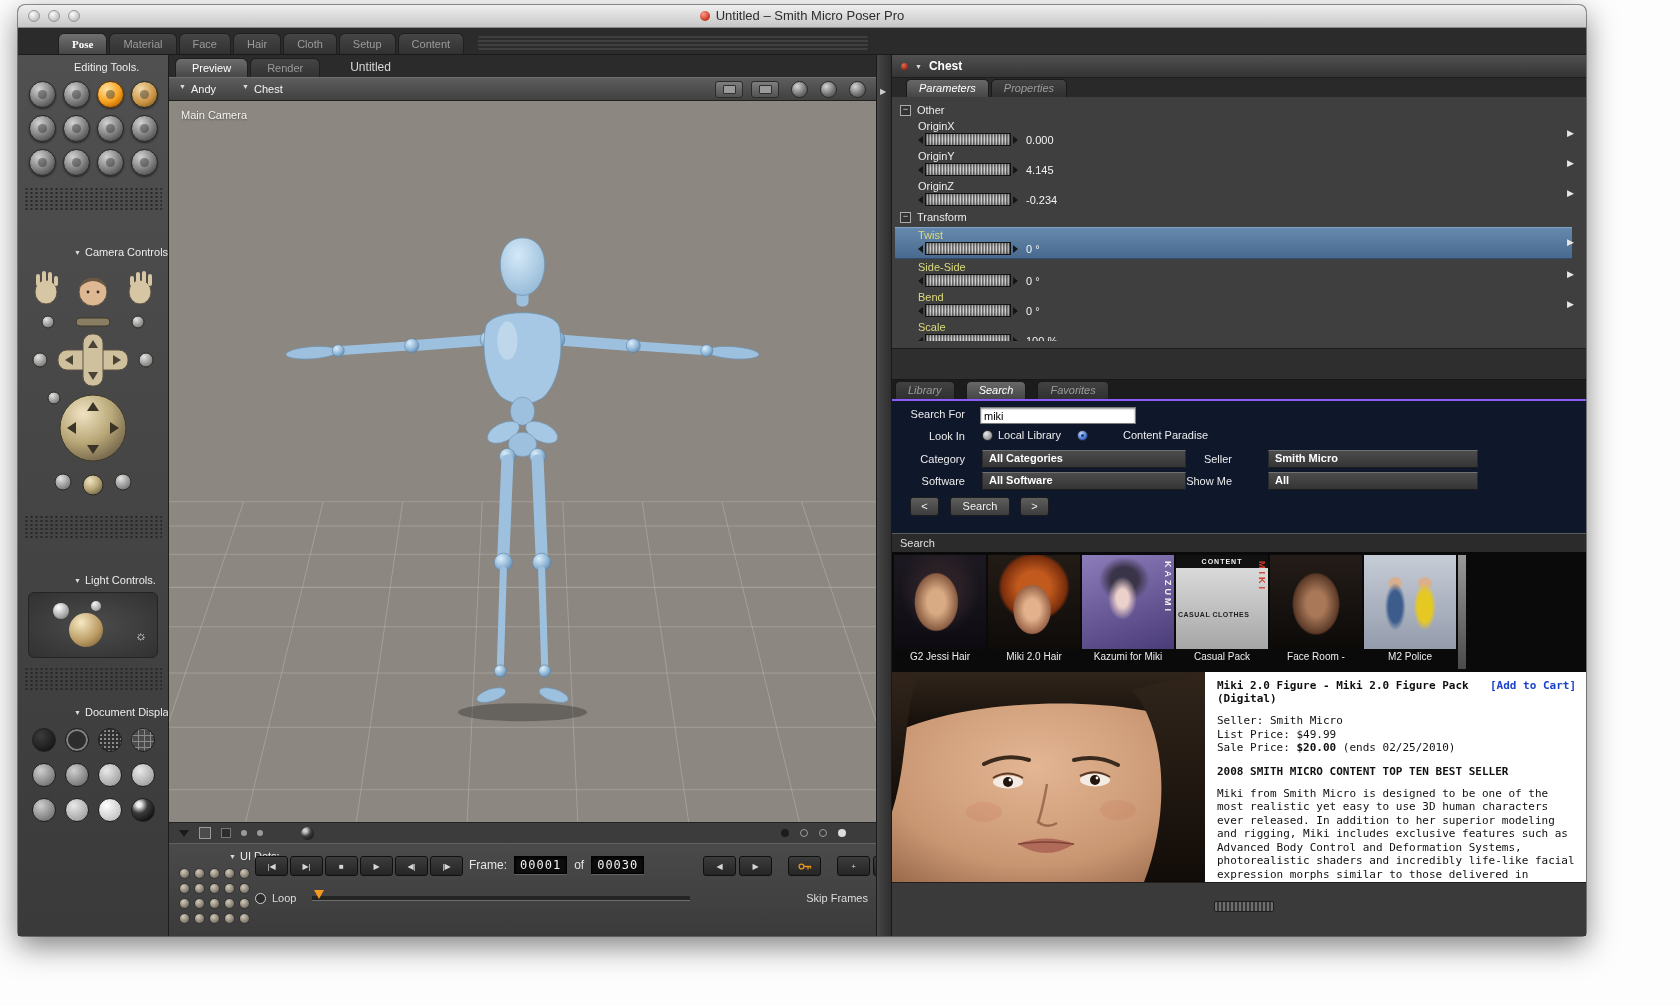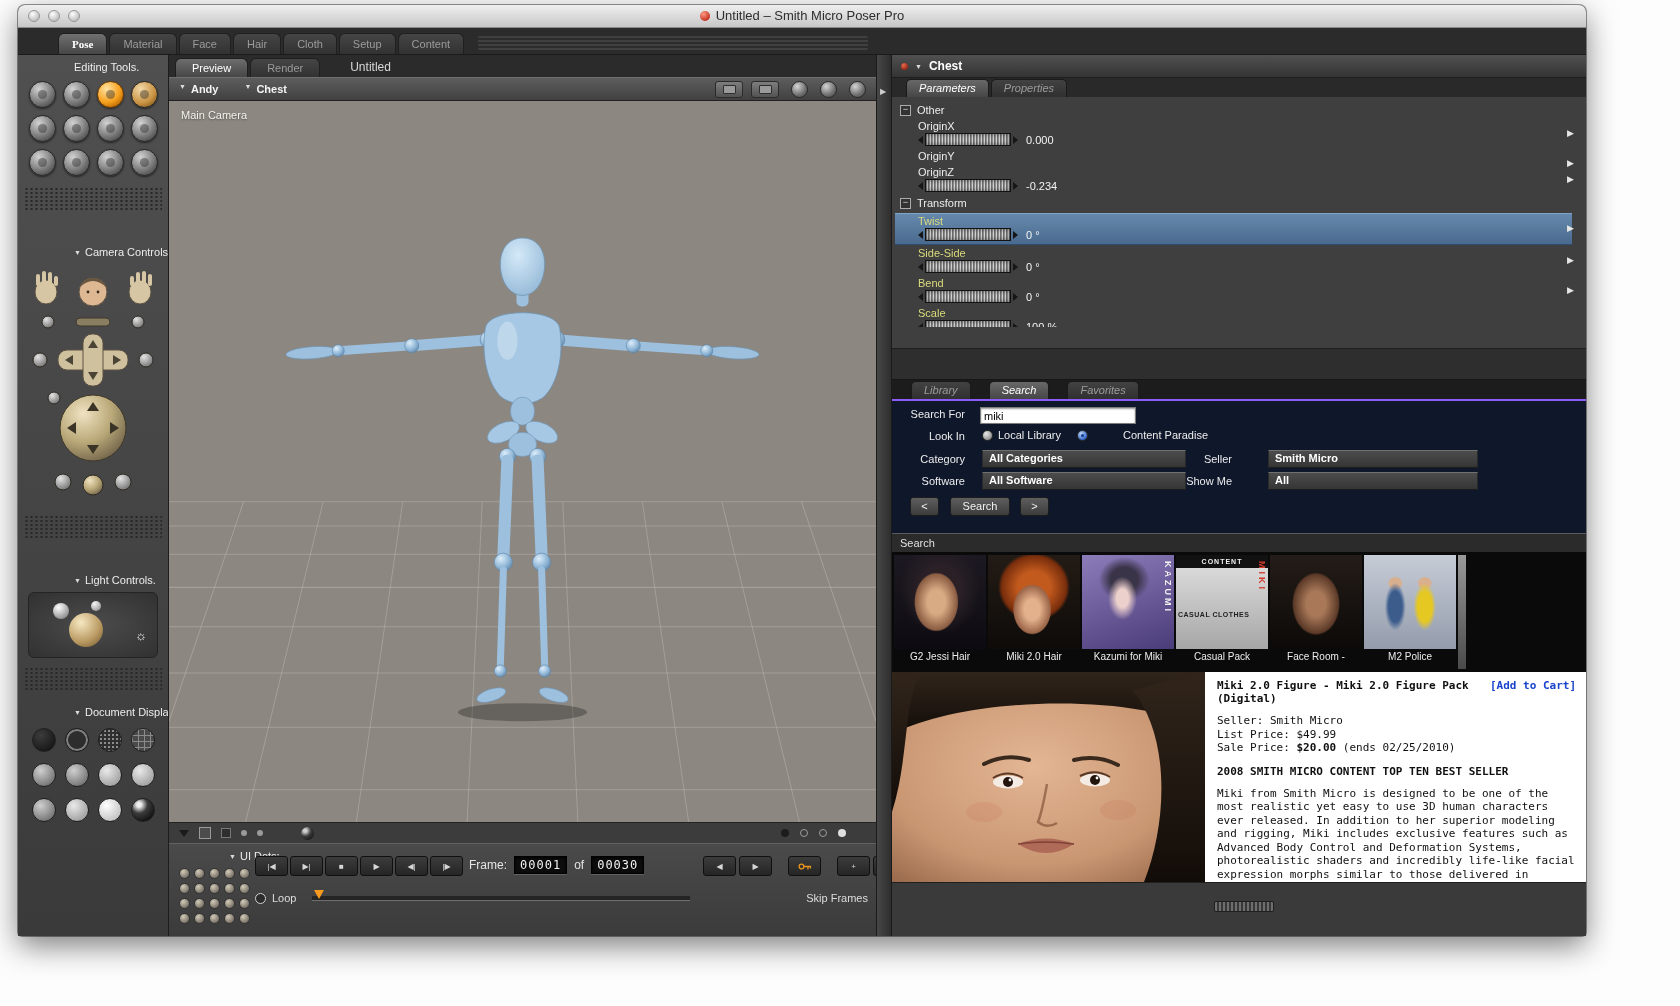--- a/index.html
+++ b/index.html
@@ -46,21 +46,21 @@
   .ds-light{background:radial-gradient(circle at 35% 30%,#e9e9e9,#9a9a9a 85%);}
   .ds-white{background:radial-gradient(circle at 35% 30%,#ffffff,#bdbdbd 85%);}
   .ds-shiny{background:radial-gradient(circle at 32% 26%,#efefef 10%,#3c3c3c 38%,#0c0c0c 85%);}
   
   .centercol{flex:1;display:flex;flex-direction:column;min-width:0;background:#2f2f2f;}
   .doctabs{height:22px;flex:none;display:flex;align-items:flex-end;padding-left:6px;background:#2b2b2b;}
   .doctab{height:18px;line-height:18px;padding:0 16px;margin-right:2px;border-radius:6px 6px 0 0;background:linear-gradient(#454545,#323232);color:#9b9b9b;font-size:11px;border:1px solid #1f1f1f;border-bottom:none;cursor:pointer;}
   .doctab.active{background:linear-gradient(#6d6d6d,#474747);color:#fff;}
   .doctitle{color:#d8d8d8;font-size:12px;margin-left:28px;line-height:20px;}
   .viewtoolbar{height:22px;flex:none;background:linear-gradient(#5d5d5d,#414141);border-top:1px solid #6f6f6f;border-bottom:1px solid #202020;display:flex;align-items:center;padding:0 10px;}
-  .menu{font-size:11px;font-weight:bold;color:#f4f4f4;display:flex;align-items:flex-start;gap:5px;margin-right:26px;cursor:pointer;}
+  .menu{font-size:11px;font-weight:normal;color:#f4f4f4;display:flex;align-items:flex-start;gap:5px;margin-right:26px;cursor:pointer;}
   .vtspacer{flex:1;}
   .vticon-rect{width:26px;height:15px;border-radius:3px;background:linear-gradient(#7e7e7e,#525252);border:1px solid #2b2b2b;margin-left:8px;position:relative;cursor:pointer;}
   .vticon-rect::after{content:"";position:absolute;left:7px;top:3px;width:11px;height:7px;border:1px solid #2e2e2e;background:#9a9a9a;border-radius:1px;}
   .vticon-knob{width:15px;height:15px;border-radius:50%;background:radial-gradient(circle at 35% 30%,#d4d4d4,#6e6e6e 60%,#464646);border:1px solid #282828;margin-left:12px;cursor:pointer;}
   .viewport{flex:1;min-height:0;position:relative;background:#8c8781;overflow:hidden;}
   .cameralabel{position:absolute;left:12px;top:8px;color:#f4f2ee;font-size:11px;text-shadow:0 1px 2px rgba(0,0,0,.4);z-index:3;}
   .scene{position:absolute;inset:0;width:100%;height:100%;}
   .ctrlstrip{height:20px;flex:none;background:#3c3c3c;border-top:1px solid #232323;display:flex;align-items:center;gap:10px;padding:0 10px;position:relative;}
   .w-tri{width:0;height:0;border-left:5px solid transparent;border-right:5px solid transparent;border-top:7px solid #1a1a1a;cursor:pointer;}
   .w-sq{width:10px;height:10px;border:1px solid #9a9a9a;background:#4c4c4c;cursor:pointer;}
@@ -106,21 +106,21 @@
   .ea{width:0;height:0;cursor:pointer;}
   .ea.l{border-top:4px solid transparent;border-bottom:4px solid transparent;border-right:5px solid #161616;margin-right:2px;}
   .ea.r{border-top:4px solid transparent;border-bottom:4px solid transparent;border-left:5px solid #161616;margin-left:2px;}
   .dial{width:84px;height:11px;background:repeating-linear-gradient(90deg,#8e8e8e 0 1px,#d4d4d4 1px 2px,#6c6c6c 2px 3px);border:1px solid #121212;box-shadow:inset 0 0 5px rgba(0,0,0,.5);cursor:ew-resize;}
   .pvalue{font-size:11px;color:#f4f4f4;margin-left:8px;}
   .rowarrow{position:absolute;right:12px;top:9px;color:#e6e6e6;font-size:9px;cursor:pointer;}
   .prow.selected{background:linear-gradient(#6589ac,#496a8e);border-top:1px solid #80a4c5;border-bottom:1px solid #2d4e71;margin:1px 14px 1px 3px;padding-left:23px;}
   .prow.selected .rowarrow{right:-2px;}
   .prow.clipped{height:17px;overflow:hidden;}
   .paramgap{height:30px;flex:none;background:#2e2e2e;border-bottom:1px solid #171717;}
-  .libtabs{height:19px;flex:none;background:#1c1c1c;display:flex;align-items:flex-end;padding-left:19px;gap:18px;}
+  .libtabs{height:19px;flex:none;background:#1c1c1c;display:flex;align-items:flex-end;padding-left:3px;gap:11px;}
   
   .searchform{height:132px;flex:none;background:#0f172a;border-top:2px solid #8b5cf6;position:relative;font-size:11px;color:#ececec;}
   .sf-label{position:absolute;width:65px;text-align:right;line-height:15px;}
   .sf-label.c2{left:278px;width:62px;}
   .sfinput{position:absolute;left:88px;top:6px;width:148px;height:15px;border:1px solid #7c7c7c;background:#fff;font:11px "Liberation Sans",sans-serif;padding:0 3px;box-shadow:inset 0 1px 2px rgba(0,0,0,.4);}
   .radio{position:absolute;display:flex;align-items:center;gap:5px;cursor:pointer;}
   .rbtn{width:11px;height:11px;border-radius:50%;background:radial-gradient(circle at 35% 30%,#e8e8e8,#8a8a8a 80%);border:1px solid #2e2e2e;box-sizing:border-box;position:relative;}
   .rbtn.on{background:radial-gradient(circle at 35% 30%,#bcd4f6,#2e62c8 75%);}
   .rbtn.on::after{content:"";position:absolute;inset:3px;border-radius:50%;background:#103a8e;}
   .dd{position:absolute;height:16px;background:linear-gradient(#4c4c4c,#353535);border-top:1px solid #707070;border-bottom:1px solid #1c1c1c;border-left:1px solid #2a2a2a;border-right:1px solid #2a2a2a;color:#fff;font-weight:bold;font-size:11px;line-height:15px;padding-left:6px;cursor:pointer;}
@@ -513,20 +513,26 @@
           <div class="dialline">
               <span class="ea l"></span>
               <div class="dial"></div>
               <span class="ea r"></span>
               <span class="pvalue">0.000</span>
             </div>
           <span class="rowarrow">▶</span>
         </div>
         <div class="prow">
           <div class="plabel">OriginY</div>
+          <div class="dialline">
+              <span class="ea l"></span>
+              <div class="dial"></div>
+              <span class="ea r"></span>
+              <span class="pvalue">4.145</span>
+            </div>
           <span class="rowarrow">▶</span>
         </div>
         <div class="prow">
           <div class="plabel">OriginZ</div>
           <div class="dialline">
               <span class="ea l"></span>
               <div class="dial"></div>
               <span class="ea r"></span>
               <span class="pvalue">-0.234</span>
             </div>

